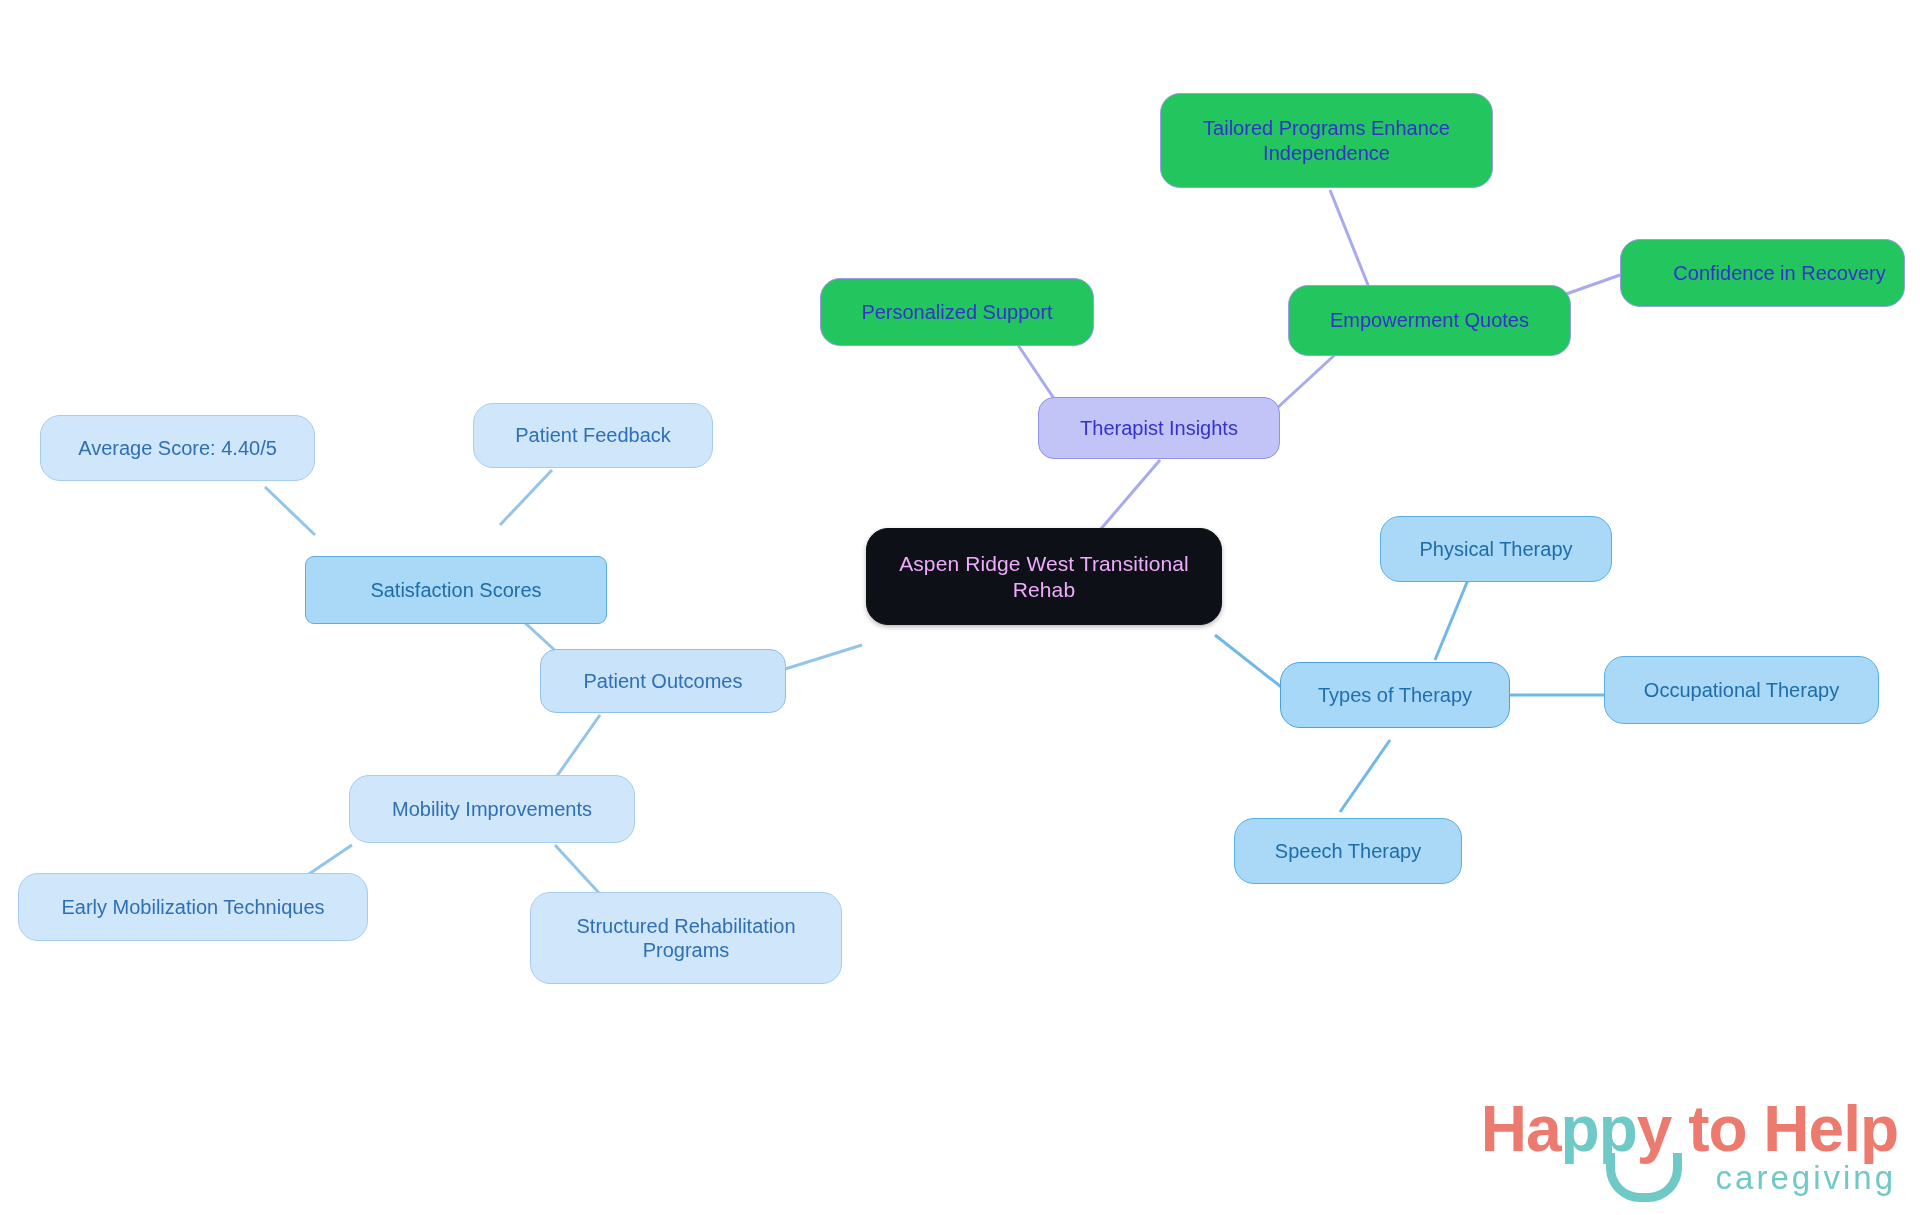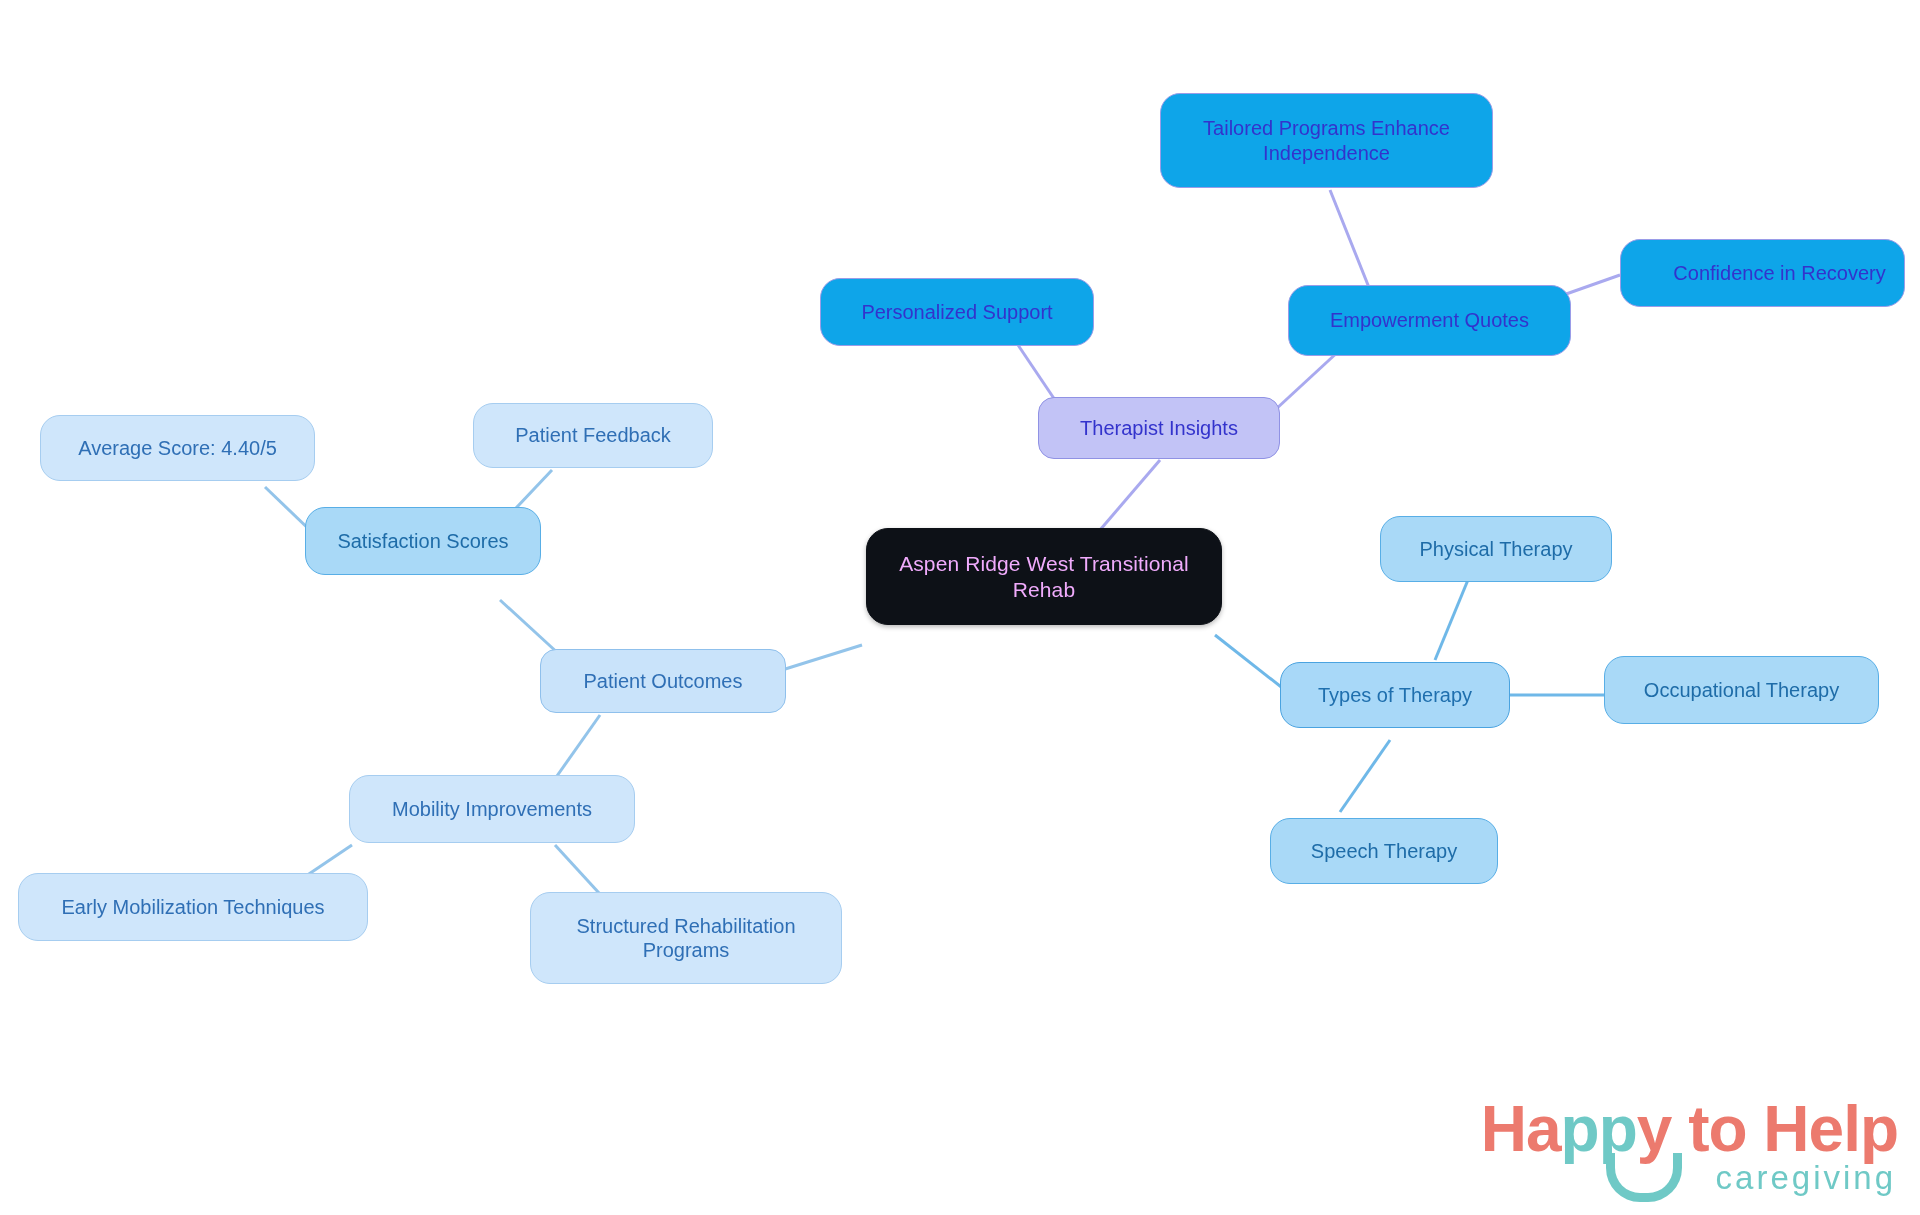--- a/index.html
+++ b/index.html
@@ -46,21 +46,21 @@
     color: #f0abfc;
     font-size: 21px;
     border-radius: 22px;
     border: 1px solid #0d1117;
     box-shadow: 0 2px 5px rgba(0,0,0,0.28);
     letter-spacing: 0.1px;
   }
 
   
   .node.purple {
-    background: #0ea5e9;
+    background: #22c55e;
     border: 1.5px solid #9a9ce8;
     color: #3333cc;
     font-size: 20px;
     border-radius: 20px;
   }
   .node.purple.branch {
     background: #c2c3f6;
     border-color: #9092e4;
     border-radius: 16px;
   }
@@ -192,21 +192,21 @@
   </div>
 
   <div class="node purple" style="left:1620px; top:239px; width:285px; height:68px;padding-left:48px;">
     <span>Confidence in Recovery</span>
   </div>
 
   <div class="node blue branch" style="left:540px; top:649px; width:246px; height:64px;">
     <span>Patient Outcomes</span>
   </div>
 
-  <div class="node blue mid" style="left:305px; top:507px; width:236px; height:68px;">
+  <div class="node blue mid" style="left:305px; top:556px; width:302px; height:68px;border-radius:9px;">
     <span>Satisfaction Scores</span>
   </div>
 
   <div class="node blue" style="left:40px; top:415px; width:275px; height:66px;">
     <span>Average Score: 4.40/5</span>
   </div>
 
   <div class="node blue" style="left:473px; top:403px; width:240px; height:65px;">
     <span>Patient Feedback</span>
   </div>
@@ -229,21 +229,21 @@
   </div>
 
   <div class="node blue mid" style="left:1380px; top:516px; width:232px; height:66px;">
     <span>Physical Therapy</span>
   </div>
 
   <div class="node blue mid" style="left:1604px; top:656px; width:275px; height:68px;">
     <span>Occupational Therapy</span>
   </div>
 
-  <div class="node blue mid" style="left:1234px; top:818px; width:228px; height:66px;margin-left:36px;">
+  <div class="node blue mid" style="left:1234px; top:818px; width:228px; height:66px;">
     <span>Speech Therapy</span>
   </div>
 
   <div id="logo">
     <div class="logo-wordmark"><span class="logo-seg-coral">Ha</span><span class="logo-seg-teal">pp</span><span class="logo-seg-coral">y</span><span class="logo-seg-coral"> to Help</span></div>
     <div class="logo-smile"></div>
     <div class="logo-sub">caregiving</div>
   </div>
 
 </div>

